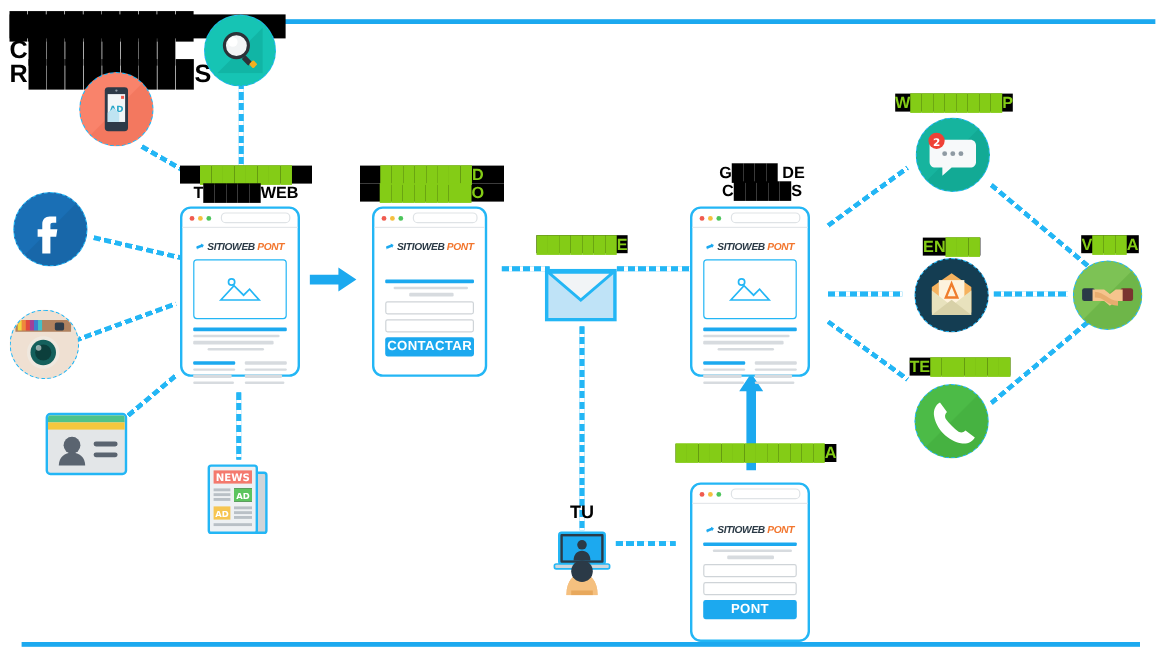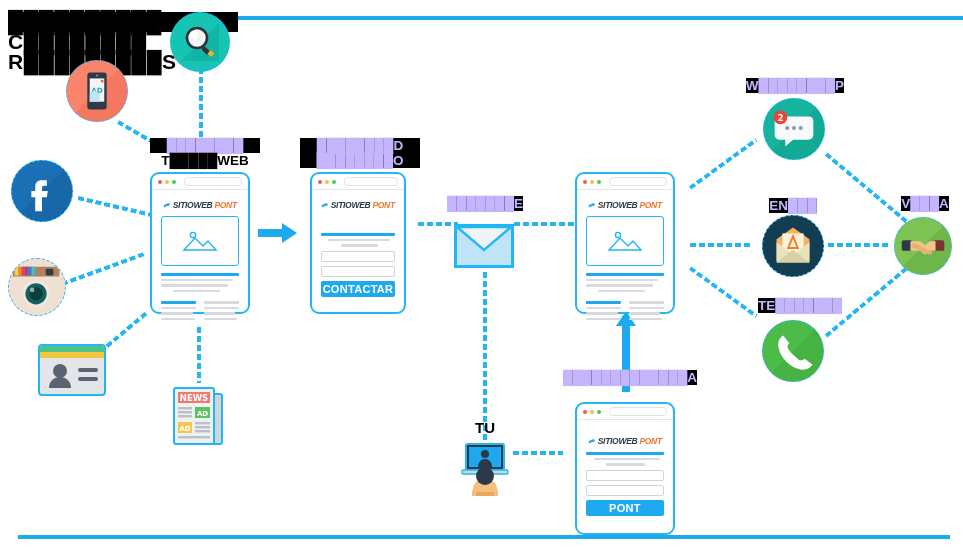--- a/index.html
+++ b/index.html
@@ -22,21 +22,21 @@
     font-size:21px;font-weight:bold;color:#000;line-height:20px;
     letter-spacing:.5px;white-space:nowrap;
   }
   .redacted{background:#000;color:#000;}
 
   
   .cap{
     position:absolute;font-size:13.5px;font-weight:bold;color:#000;
     line-height:15px;text-align:center;white-space:nowrap;
   }
-  .cap .rd{background:#000;color:#c4b5fd;}
+  .cap .rd{background:#000;color:#84cc16;}
 
   
   .circ{
     position:absolute;border-radius:50%;
     border:1.5px dashed #23b6f5;
     box-sizing:border-box;
     display:flex;align-items:center;justify-content:center;
     overflow:hidden;
   }
 
@@ -302,20 +302,24 @@
   <div class="cap" style="left:430px;top:196px;width:110px;">
     <span class="rd">███████E</span>
   </div>
   <div class="abs" style="left:454px;top:224px;width:60px;height:44px;">
     <svg width="60" height="44" viewBox="0 0 60 44">
       <rect x="1.5" y="1.5" width="57" height="41" fill="#bfe3f7" stroke="#23b6f5" stroke-width="3"></rect>
       <path d="M3 3 L30 26 L57 3 z" fill="#f1f4f6" stroke="#23b6f5" stroke-width="2.4"></path>
     </svg>
   </div>
 
+  <div class="cap" style="left:570px;top:136px;width:130px;">
+    <div>G████ DE</div>
+    <div>C█████S</div>
+  </div>
 
   <div class="browser" style="left:575px;top:172px;width:100px;height:142px;">
     <div class="bchrome">
       <span class="dot d1"></span>
       <span class="dot d2"></span>
       <span class="dot d3"></span>
       <span class="urlbar"></span>
     </div>
     <div class="bbody">
       <div class="logo">

